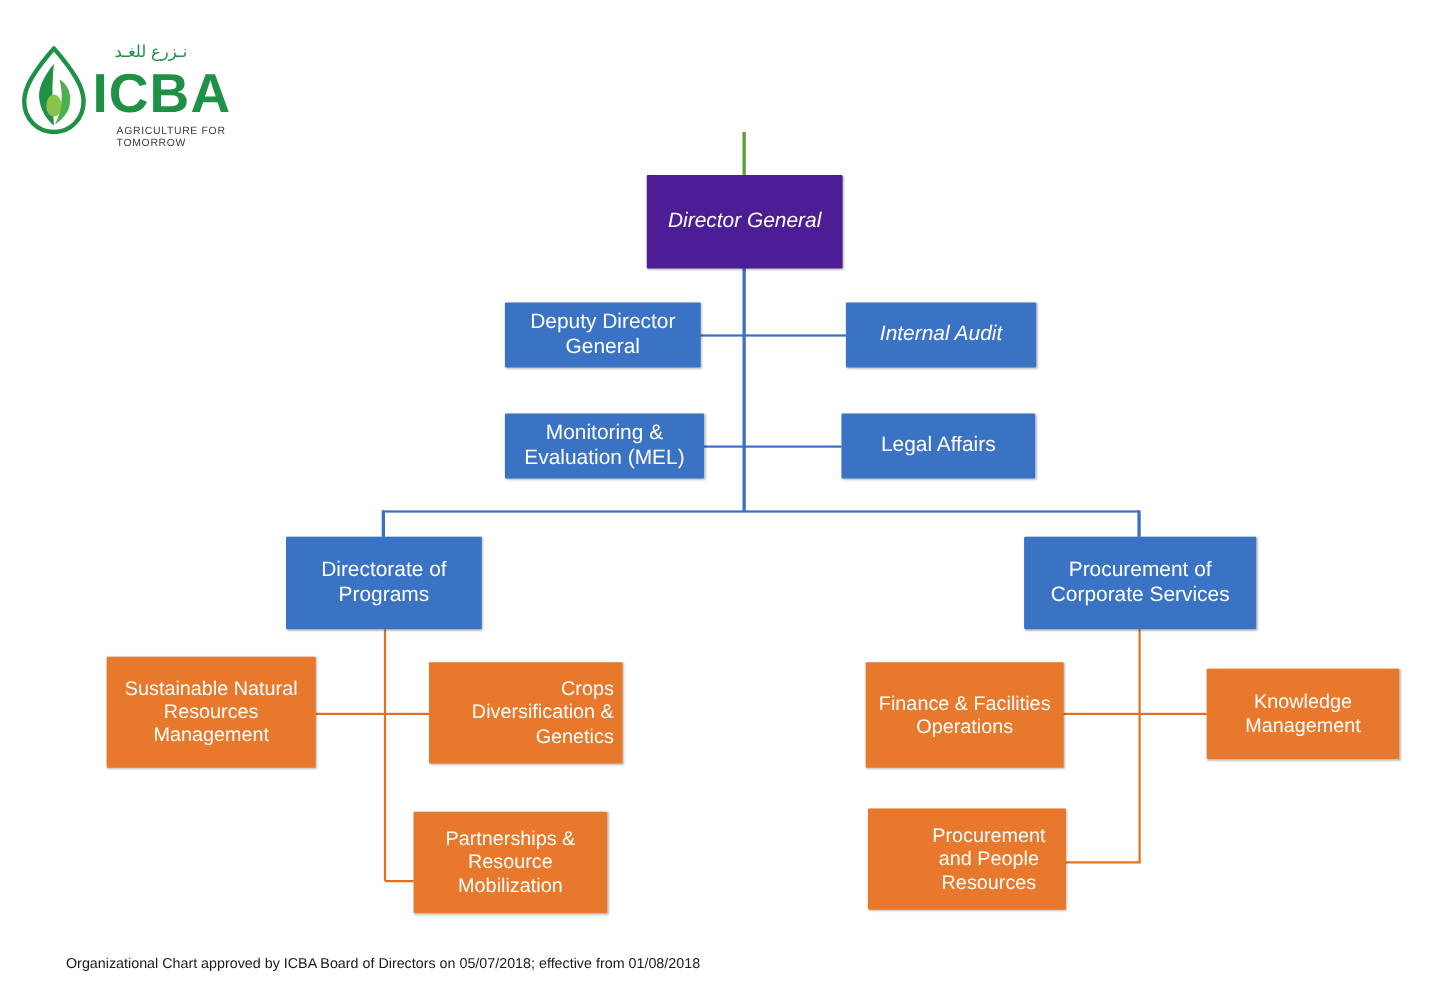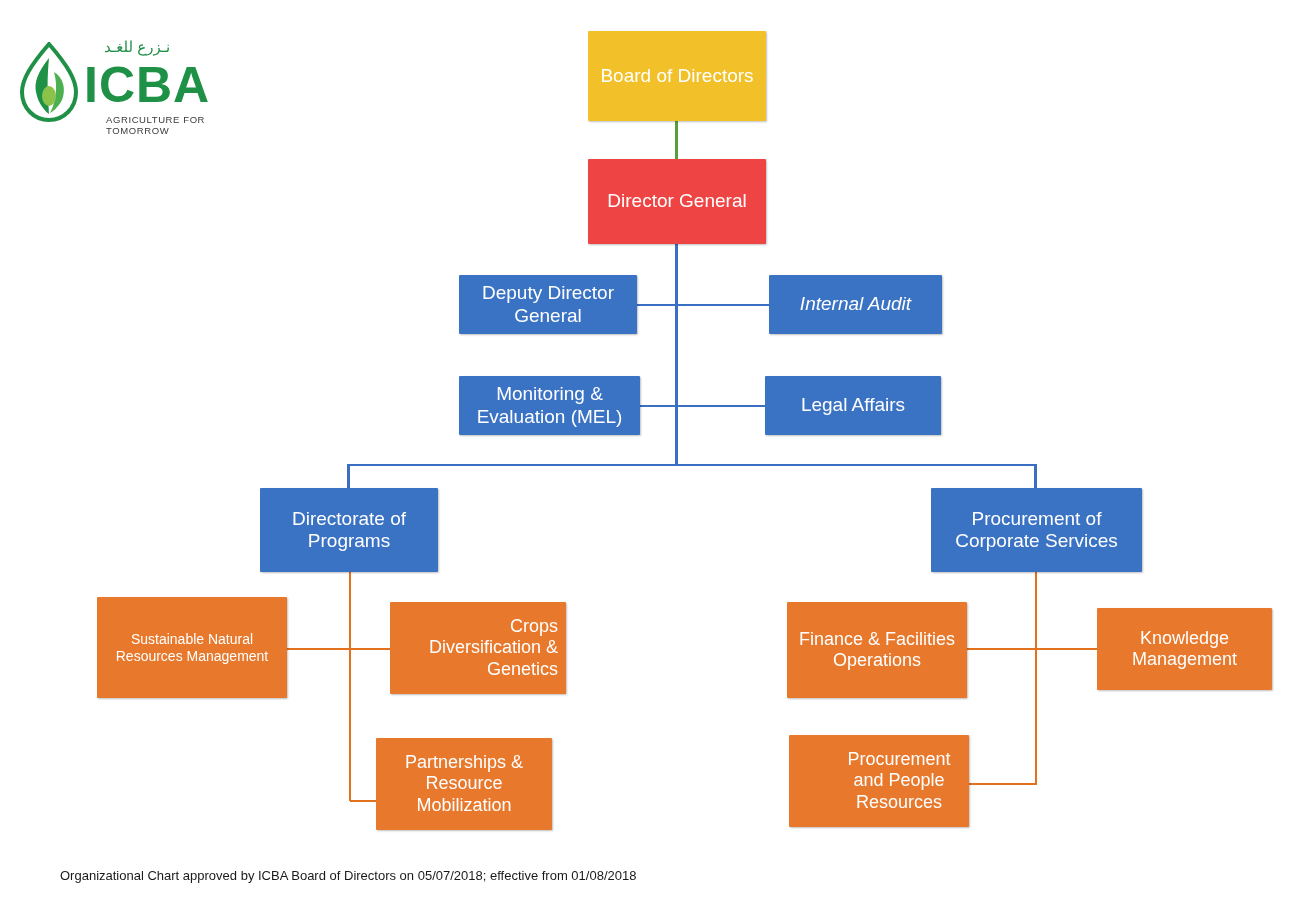--- a/index.html
+++ b/index.html
@@ -87,22 +87,23 @@
   }
   .node span {
     display: block;
     width: 100%;
   }
   .node.yellow {
     background: #f2c029;
     box-shadow: 1px 1px 2px rgba(0,0,0,0.25);
   }
   .node.green {
-    background: #ef4444;
-    box-shadow: 1px 1px 2px rgba(0,0,0,0.25);
+    background: #4c1d95;
+    box-shadow: 1px 1px 2px rgba(0,0,0,0.25);
+    font-style: italic;
   }
   .node.blue {
     background: #3a72c4;
     box-shadow: 1px 1px 2px rgba(0,0,0,0.25);
   }
   .node.orange {
     background: #e8782b;
     box-shadow: 1px 1px 2px rgba(0,0,0,0.25);
   }
 
@@ -154,23 +155,20 @@
   <div class="line orange" style="left:349px; top:572px; width:2px; height:229px;"></div>
   <div class="line orange" style="left:287px; top:648px; width:63px; height:2px;"></div>
   <div class="line orange" style="left:350px; top:648px; width:40px; height:2px;"></div>
   <div class="line orange" style="left:350px; top:800px; width:26px; height:2px;"></div>
 
   <div class="line orange" style="left:1035px; top:572px; width:2px; height:212px;"></div>
   <div class="line orange" style="left:966px; top:648px; width:70px; height:2px;"></div>
   <div class="line orange" style="left:1036px; top:648px; width:61px; height:2px;"></div>
   <div class="line orange" style="left:968px; top:783px; width:69px; height:2px;"></div>
 
-  <div class="node yellow" style="left:588px; top:31px; width:178px; height:90px; font-size:19px;">
-    <span>Board of Directors</span>
-  </div>
 
   <div class="node green" style="left:588px; top:159px; width:178px; height:85px; font-size:19px;">
     <span>Director General</span>
   </div>
 
   <div class="node blue" style="left:459px; top:275px; width:178px; height:59px; font-size:19px;">
     <span>Deputy Director General</span>
   </div>
 
   <div class="node blue" style="left:769px; top:275px; width:173px; height:59px; font-size:19px;font-style:italic;">
@@ -186,21 +184,21 @@
   </div>
 
   <div class="node blue" style="left:260px; top:488px; width:178px; height:84px; font-size:19px;">
     <span>Directorate of Programs</span>
   </div>
 
   <div class="node blue" style="left:931px; top:488px; width:211px; height:84px; font-size:19px;">
     <span>Procurement of Corporate Services</span>
   </div>
 
-  <div class="node orange" style="left:97px; top:597px; width:190px; height:101px; font-size:14px;">
+  <div class="node orange" style="left:97px; top:597px; width:190px; height:101px; font-size:18px;">
     <span>Sustainable Natural Resources Management</span>
   </div>
 
   <div class="node orange" style="left:390px; top:602px; width:176px; height:92px; font-size:18px;text-align:right;">
     <span>Crops Diversification &amp; Genetics</span>
   </div>
 
   <div class="node orange" style="left:376px; top:738px; width:176px; height:92px; font-size:18px;">
     <span>Partnerships &amp; Resource Mobilization</span>
   </div>

